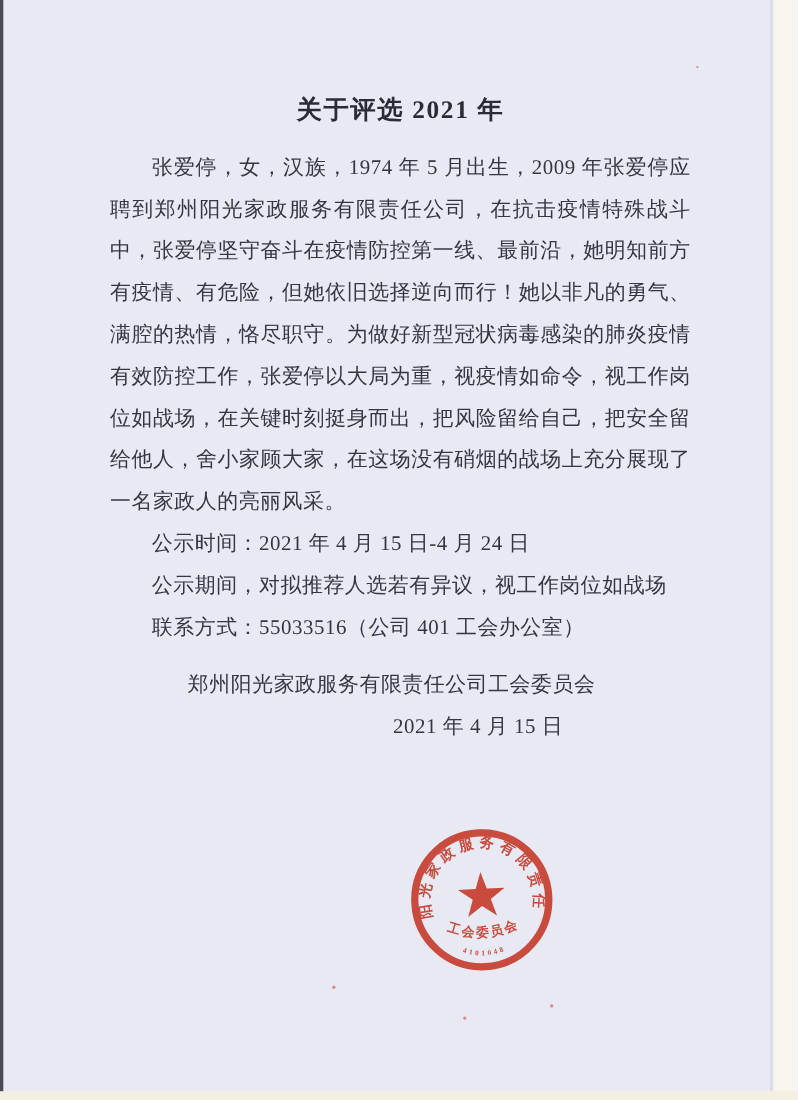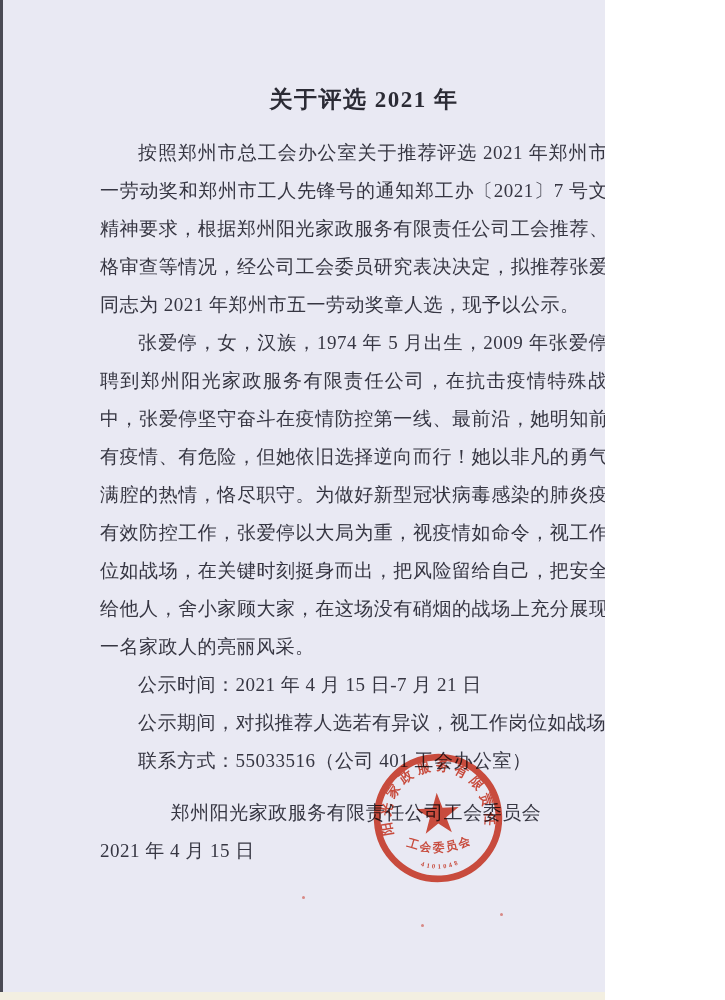--- a/index.html
+++ b/index.html
@@ -7,21 +7,21 @@
     padding: 0;
   }
   body {
     width: 725px;
     height: 1000px;
     overflow: hidden;
     font-family: "Liberation Serif", "DejaVu Serif", serif;
   }
   .page {
     position: relative;
-    width: 605px;
+    width: 725px;
     height: 1000px;
     background: #e9e9f3;
     overflow: hidden;
   }
   
   .edge-left {
     position: absolute;
     left: 0; top: 0;
     width: 3px; height: 100%;
     background: #4a4a54;
@@ -73,21 +73,21 @@
   .info-line {
     margin: 0;
     text-indent: 2em;
   }
   .signature-line {
     margin-top: 14px;
     text-align: center;
     padding-right: 16px;
   }
   .date-line {
-    text-align: left;
+    text-align: right;
     padding-right: 116px;
   }
   
   .seal {
     position: absolute;
     left: 370px;
     top: 750px;
     width: 136px;
     height: 136px;
     mix-blend-mode: multiply;
@@ -121,25 +121,24 @@
   <div class="edge-right-line"></div>
   <div class="edge-right"></div>
   <div class="edge-bottom"></div>
 
   <div class="content">
 
     <div class="title-block">
       <div>关于评选 2021 年</div>
     </div>
 
-    <p class="para">按照郑州市总工会办公室关于推荐评选 2021 年郑州市五一劳动奖和郑州市工人先锋号的通知郑工办〔2021〕7 号文件精神要求，根据郑州阳光家政服务有限责任公司工会推荐、资格审查等情况，经公司工会委员研究表决决定，拟推荐张爱停同志为 2021 年郑州市五一劳动奖章人选，现予以公示。</p>
 
     <p class="para">张爱停，女，汉族，1974 年 5 月出生，2009 年张爱停应聘到郑州阳光家政服务有限责任公司，在抗击疫情特殊战斗中，张爱停坚守奋斗在疫情防控第一线、最前沿，她明知前方有疫情、有危险，但她依旧选择逆向而行！她以非凡的勇气、满腔的热情，恪尽职守。为做好新型冠状病毒感染的肺炎疫情有效防控工作，张爱停以大局为重，视疫情如命令，视工作岗位如战场，在关键时刻挺身而出，把风险留给自己，把安全留给他人，舍小家顾大家，在这场没有硝烟的战场上充分展现了一名家政人的亮丽风采。</p>
 
-    <p class="info-line">公示时间：2021 年 4 月 15 日-7 月 21 日</p>
+    <p class="info-line">公示时间：2021 年 4 月 15 日-4 月 24 日</p>
     <p class="info-line">公示期间，对拟推荐人选若有异议，视工作岗位如战场</p>
     <p class="info-line">联系方式：55033516（公司 401 工会办公室）</p>
 
     <div class="signature-line">郑州阳光家政服务有限责任公司工会委员会</div>
     <div class="date-line">2021 年 4 月 15 日</div>
 
   </div>
 
   <svg class="seal" viewBox="0 0 134 134" aria-hidden="true">
     <defs>

